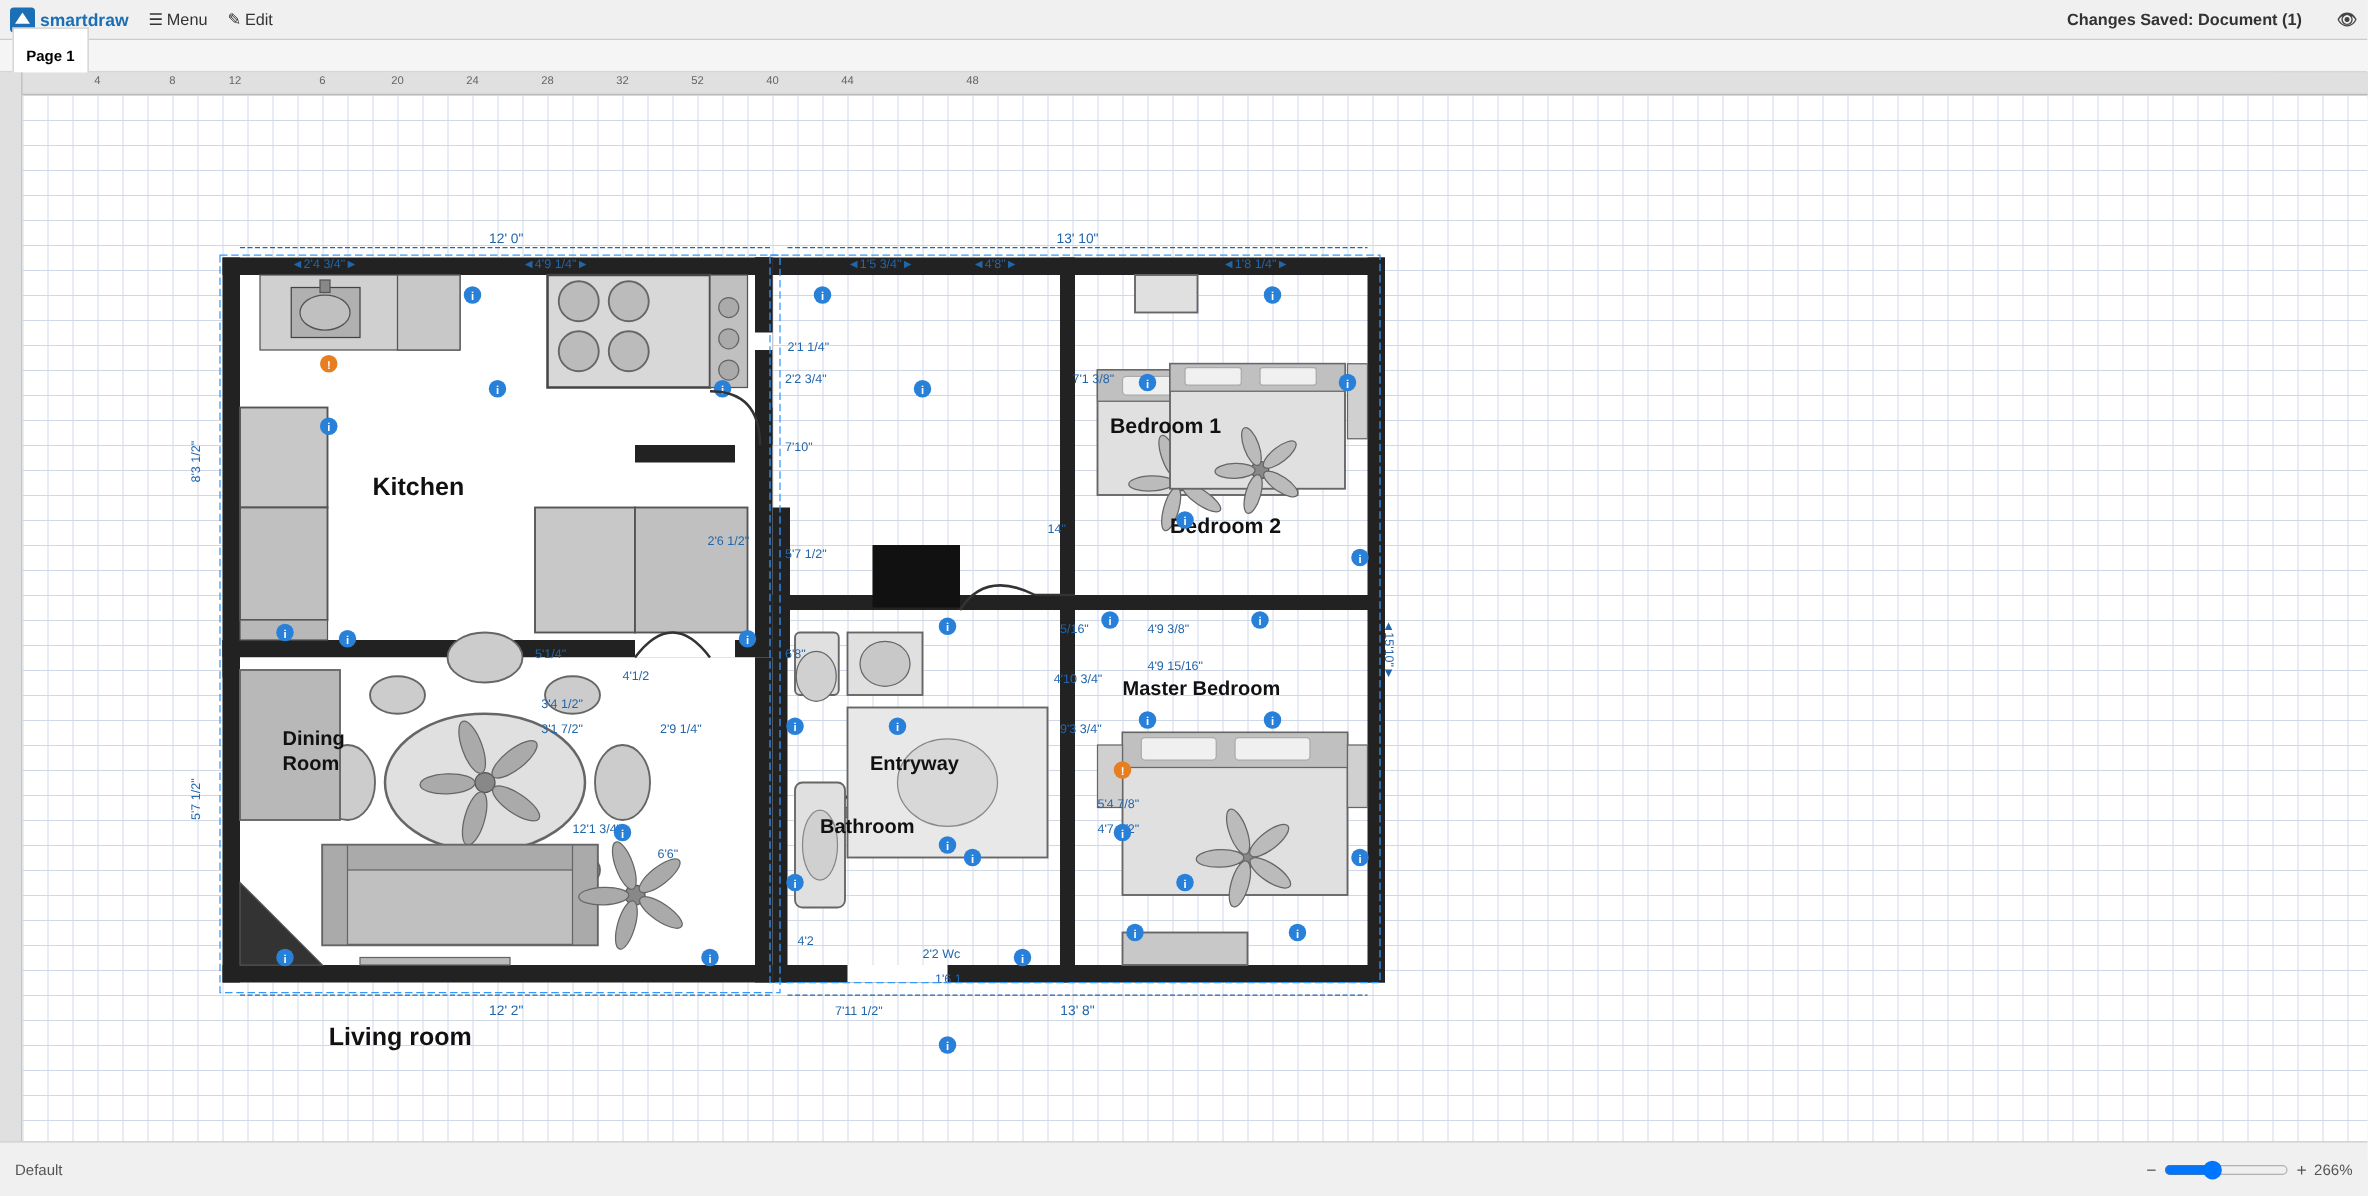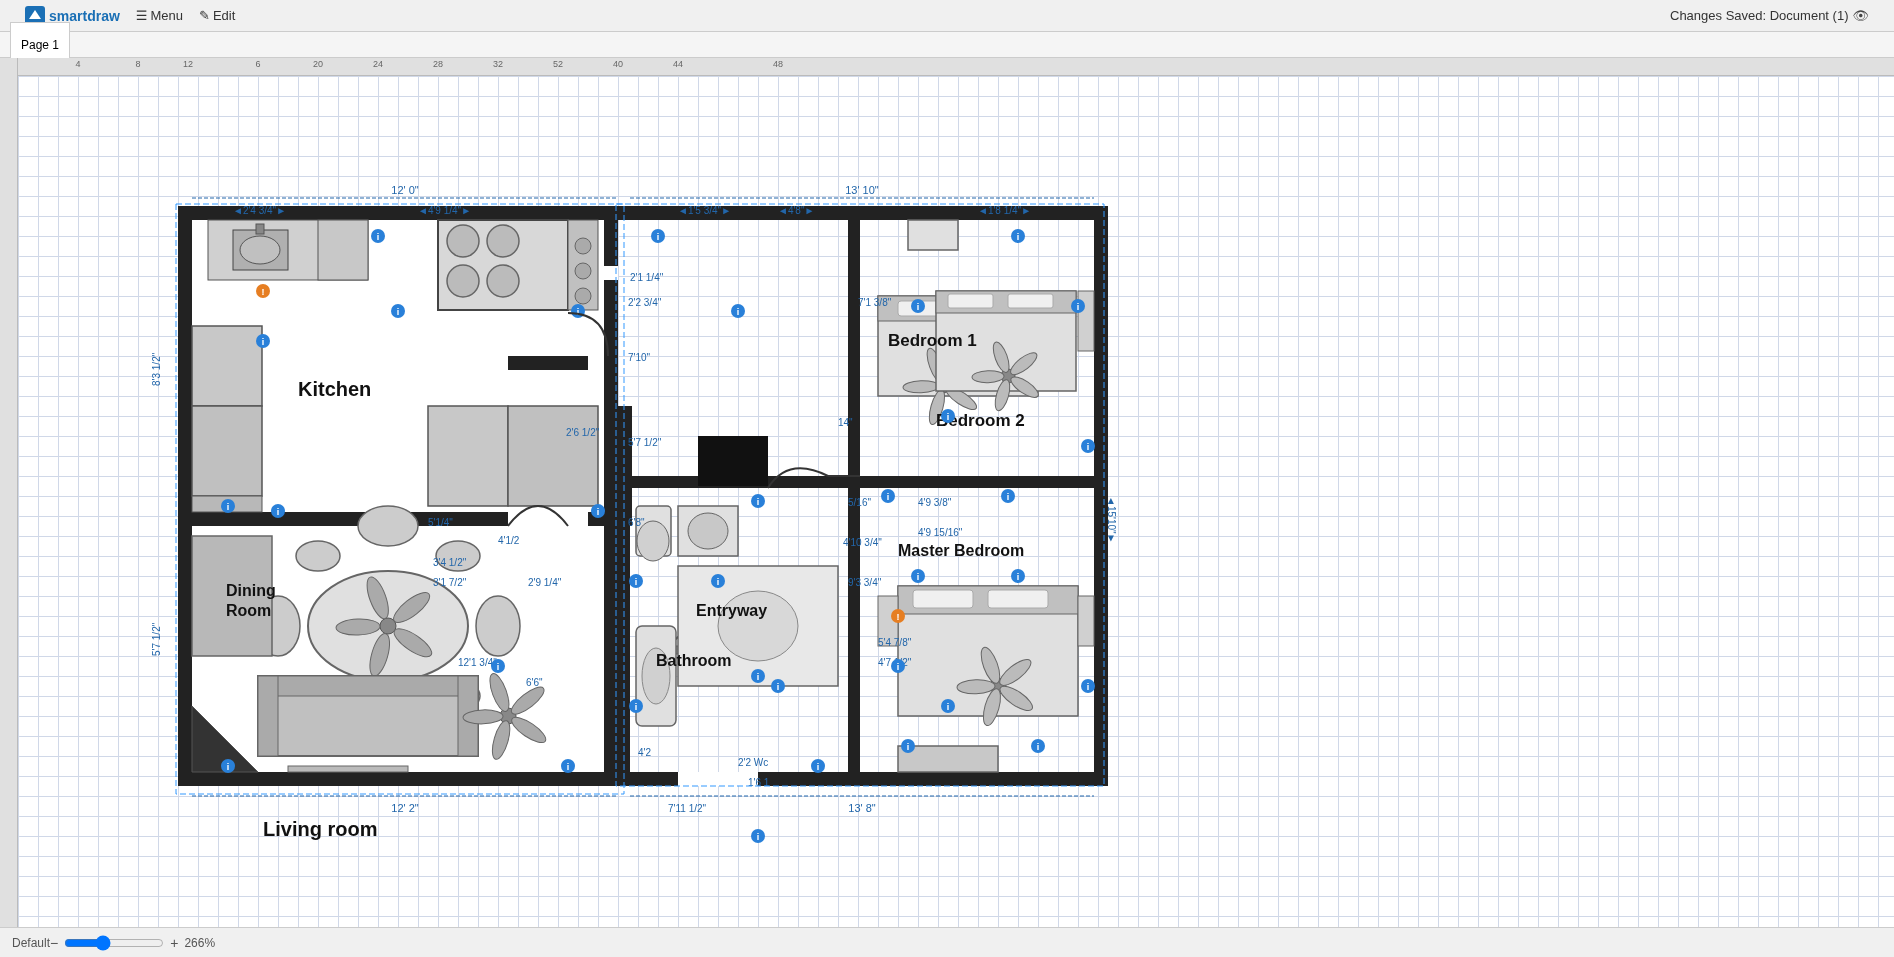--- a/index.html
+++ b/index.html
@@ -2,39 +2,39 @@
 <html><head>
   <meta charset="utf-8">
   <style>
     * { box-sizing: border-box; margin: 0; padding: 0; }
     body { font-family: Arial, sans-serif; background: #e8e8e8; overflow: hidden; width: 1894px; height: 957px; }
 
     
     #topbar {
       display: flex; align-items: center; justify-content: space-between;
       background: #f0f0f0; border-bottom: 1px solid #ccc;
-      height: 32px; padding: 0 25px;
+      height: 32px; padding: 0 8px;
     }
     #topbar-left { display: flex; align-items: center; gap: 16px; }
     #logo { display: flex; align-items: center; gap: 4px; }
     #logo-icon { width: 20px; height: 20px; background: #1a6fb5; border-radius: 3px; display: flex; align-items: center; justify-content: center; }
     #logo-icon svg { fill: white; }
     #logo-text { font-weight: bold; color: #1a6fb5; font-size: 14px; }
     .topbar-menu-item { font-size: 13px; color: #333; cursor: pointer; display: flex; align-items: center; gap: 3px; }
-    #topbar-right { display: flex; align-items: center; gap: 4px; font-size: 13px; color: #444; }
+    #topbar-right { display: flex; align-items: center; gap: 28px; font-size: 13px; color: #444; font-weight: bold; }
     .changes-saved { font-size: 13px; color: #333; }
 
     
     #pagebar {
       background: #f5f5f5; border-bottom: 1px solid #ccc;
       height: 26px; display: flex; align-items: center; padding: 0 10px;
     }
     .page-tab {
       font-size: 12px; padding: 15px 10px; background: white;
-      border: 1px solid #ccc; border-bottom: none; cursor: pointer;
+      border: 1px solid #ccc; border-bottom: none; cursor: pointer; font-weight: bold;
     }
 
     
     #ruler-h {
       position: absolute; top: 58px; left: 0; right: 0;
       height: 18px; background: #e0e0e0; border-bottom: 1px solid #bbb;
       overflow: hidden;
     }
     #ruler-v {
       position: absolute; top: 58px; left: 0; bottom: 30px;
@@ -54,22 +54,22 @@
 
     
     #floorplan {
       position: absolute;
       top: 50px; left: 250px;
     }
 
     
     #statusbar {
       position: absolute; bottom: 0; left: 0; right: 0;
-      height: 30px; background: #f0f0f0; border-top: 1px solid #ccc;
-      display: flex; align-items: center; 
+      height: 44px; background: #f0f0f0; border-top: 1px solid #ccc;
+      display: flex; align-items: center; justify-content: space-between;
       padding: 0 12px; font-size: 12px; color: #555;
     }
     #zoom-control { display: flex; align-items: center; gap: 6px; }
     #zoom-slider { width: 100px; }
 
     
     .ruler-h-ticks {
       position: absolute; top: 0; left: 18px; right: 0; height: 18px;
       overflow: hidden;
     }

